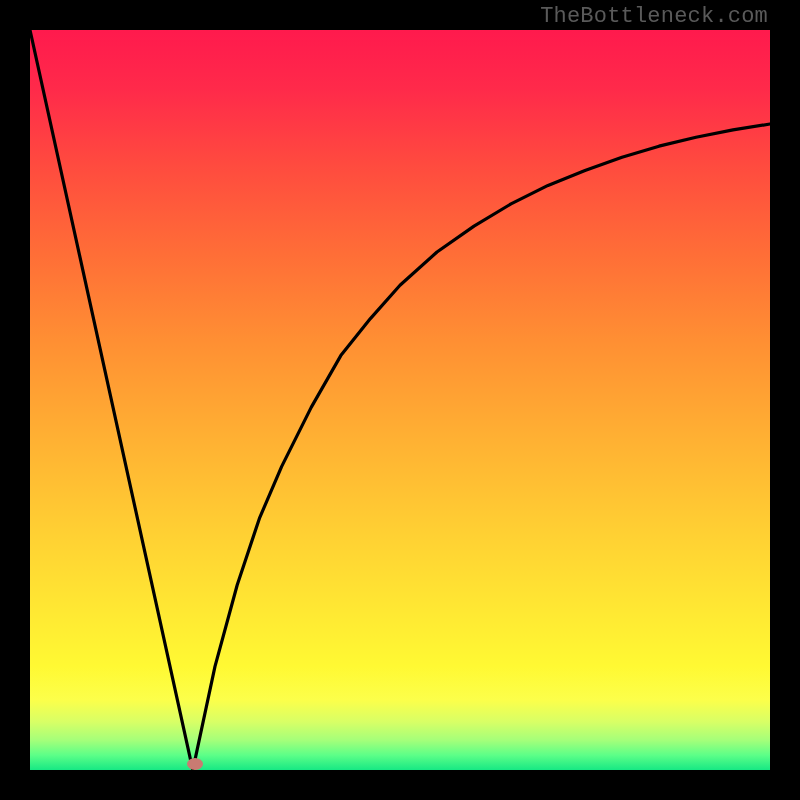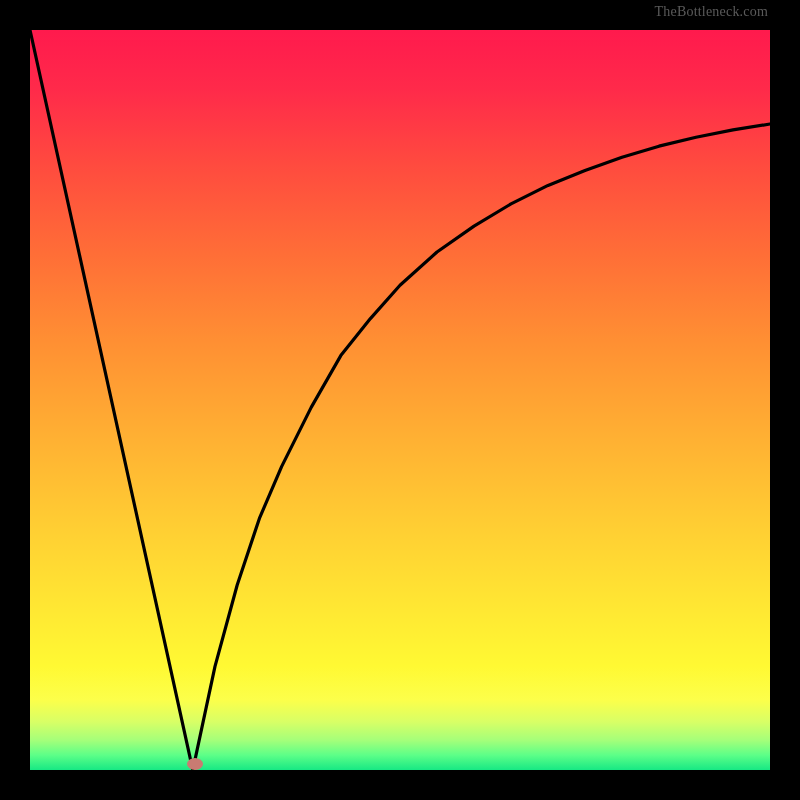--- a/index.html
+++ b/index.html
@@ -29,22 +29,22 @@
     position: absolute;
     left: 0;
     top: 0;
     width: 100%;
     height: 100%;
   }
   .watermark {
     position: absolute;
     top: 4px;
     right: 32px;
-    font-family: Liberation Serif, serif;
-    font-size: 14px;
+    font-family: Liberation Mono, monospace;
+    font-size: 22px;
     font-weight: 500;
     color: #5a5a5a;
     letter-spacing: 0.2px;
   }
   svg.curve {
     position: absolute;
     left: 0;
     top: 0;
     width: 100%;
     height: 100%;

